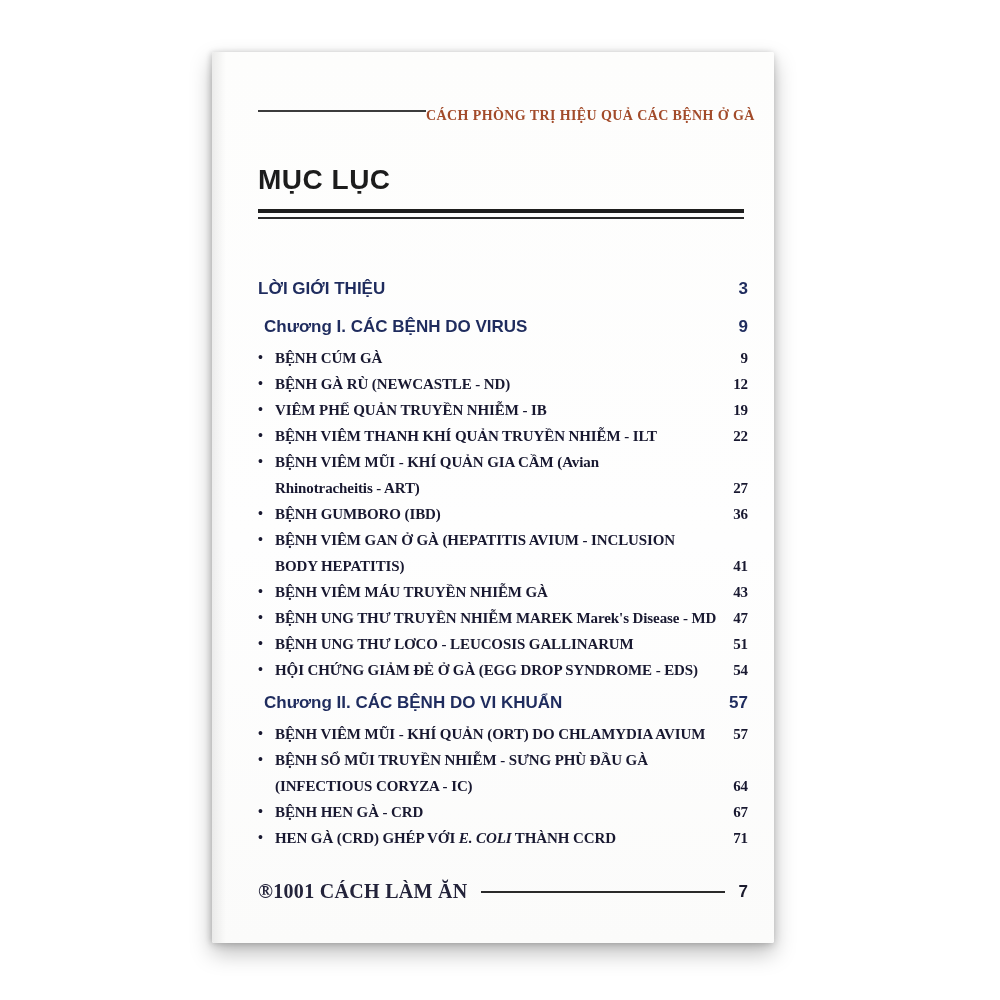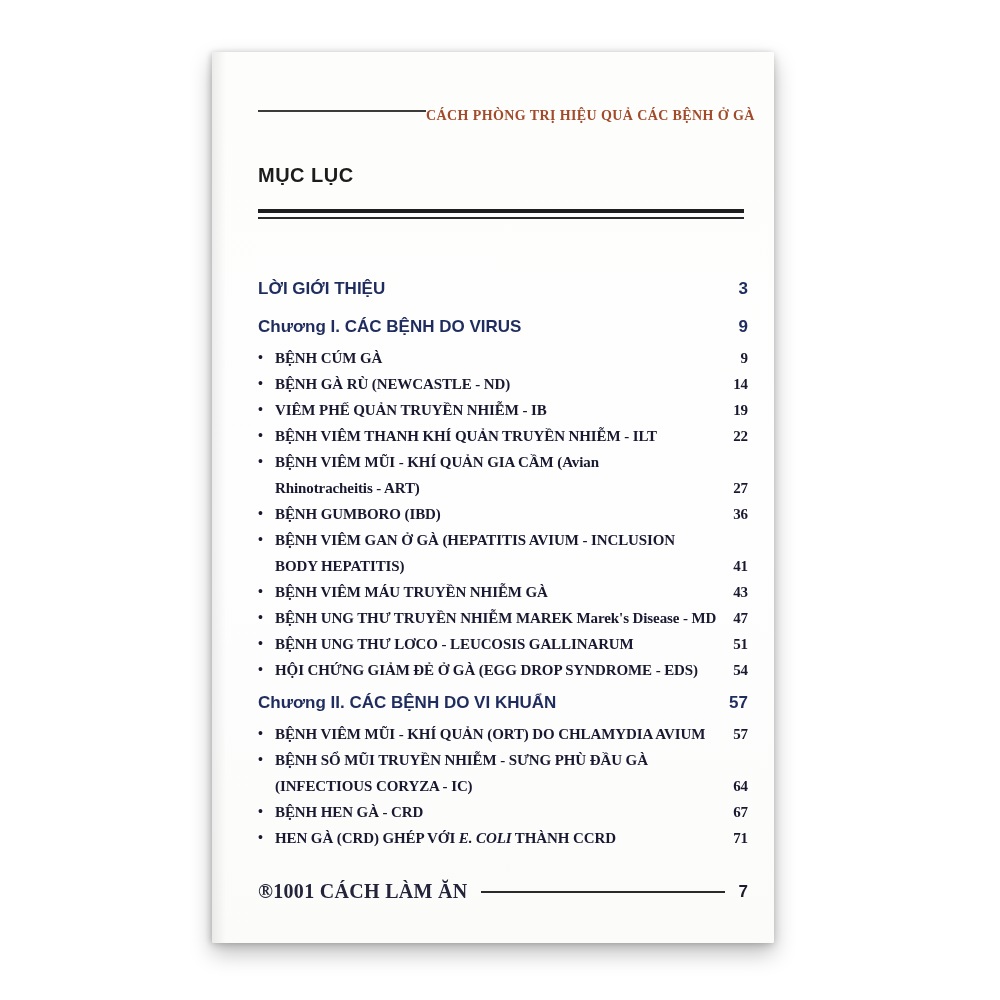--- a/index.html
+++ b/index.html
@@ -46,21 +46,21 @@
     letter-spacing: 0.4px;
     color: #a24b2a;
     white-space: nowrap;
   }
 
   
   .page-title {
     position: absolute; left: 46px; top: 112px;
     font-family: "Liberation Sans", sans-serif;
     font-weight: bold;
-    font-size: 20px;
+    font-size: 28px;
     letter-spacing: 0.5px;
     color: #1c1c1c;
     text-align: center;
   }
   .title-double-rule {
     position: absolute; left: 46px; right: 30px; top: 157px;
     height: 10px;
     border-top: 4px solid #1e1e1e;
     border-bottom: 2px solid #2a2a2a;
   }
@@ -83,21 +83,21 @@
   }
 
   .row.section { margin-bottom: 12px; }
   .row.section .text, .row.section .pnum {
     font-family: "Liberation Sans", sans-serif;
     font-weight: bold;
     font-size: 17px;
     color: #1f2c5e;
   }
 
-  .row.chapter { margin: 7px 0 5px 0; }
+  .row.chapter { margin: 7px 0 5px 6px; }
   .row.chapter .text, .row.chapter .pnum {
     font-family: "Liberation Sans", sans-serif;
     font-weight: bold;
     font-size: 17px;
     color: #1f2c5e;
   }
 
   .row.item .text, .row.item .pnum {
     font-family: "Liberation Serif", serif;
     font-weight: bold;
@@ -171,21 +171,21 @@
         <div class="text">
           <div class="line"><span class="bullet">•</span><span>BỆNH CÚM GÀ</span></div>
         </div>
         <div class="pnum">9</div>
       </div>
 
       <div class="row item">
         <div class="text">
           <div class="line"><span class="bullet">•</span><span>BỆNH GÀ RÙ (NEWCASTLE - ND)</span></div>
         </div>
-        <div class="pnum">14</div>
+        <div class="pnum">12</div>
       </div>
 
       <div class="row item">
         <div class="text">
           <div class="line"><span class="bullet">•</span><span>VIÊM PHẾ QUẢN TRUYỀN NHIỄM - IB</span></div>
         </div>
         <div class="pnum">19</div>
       </div>
 
       <div class="row item">

